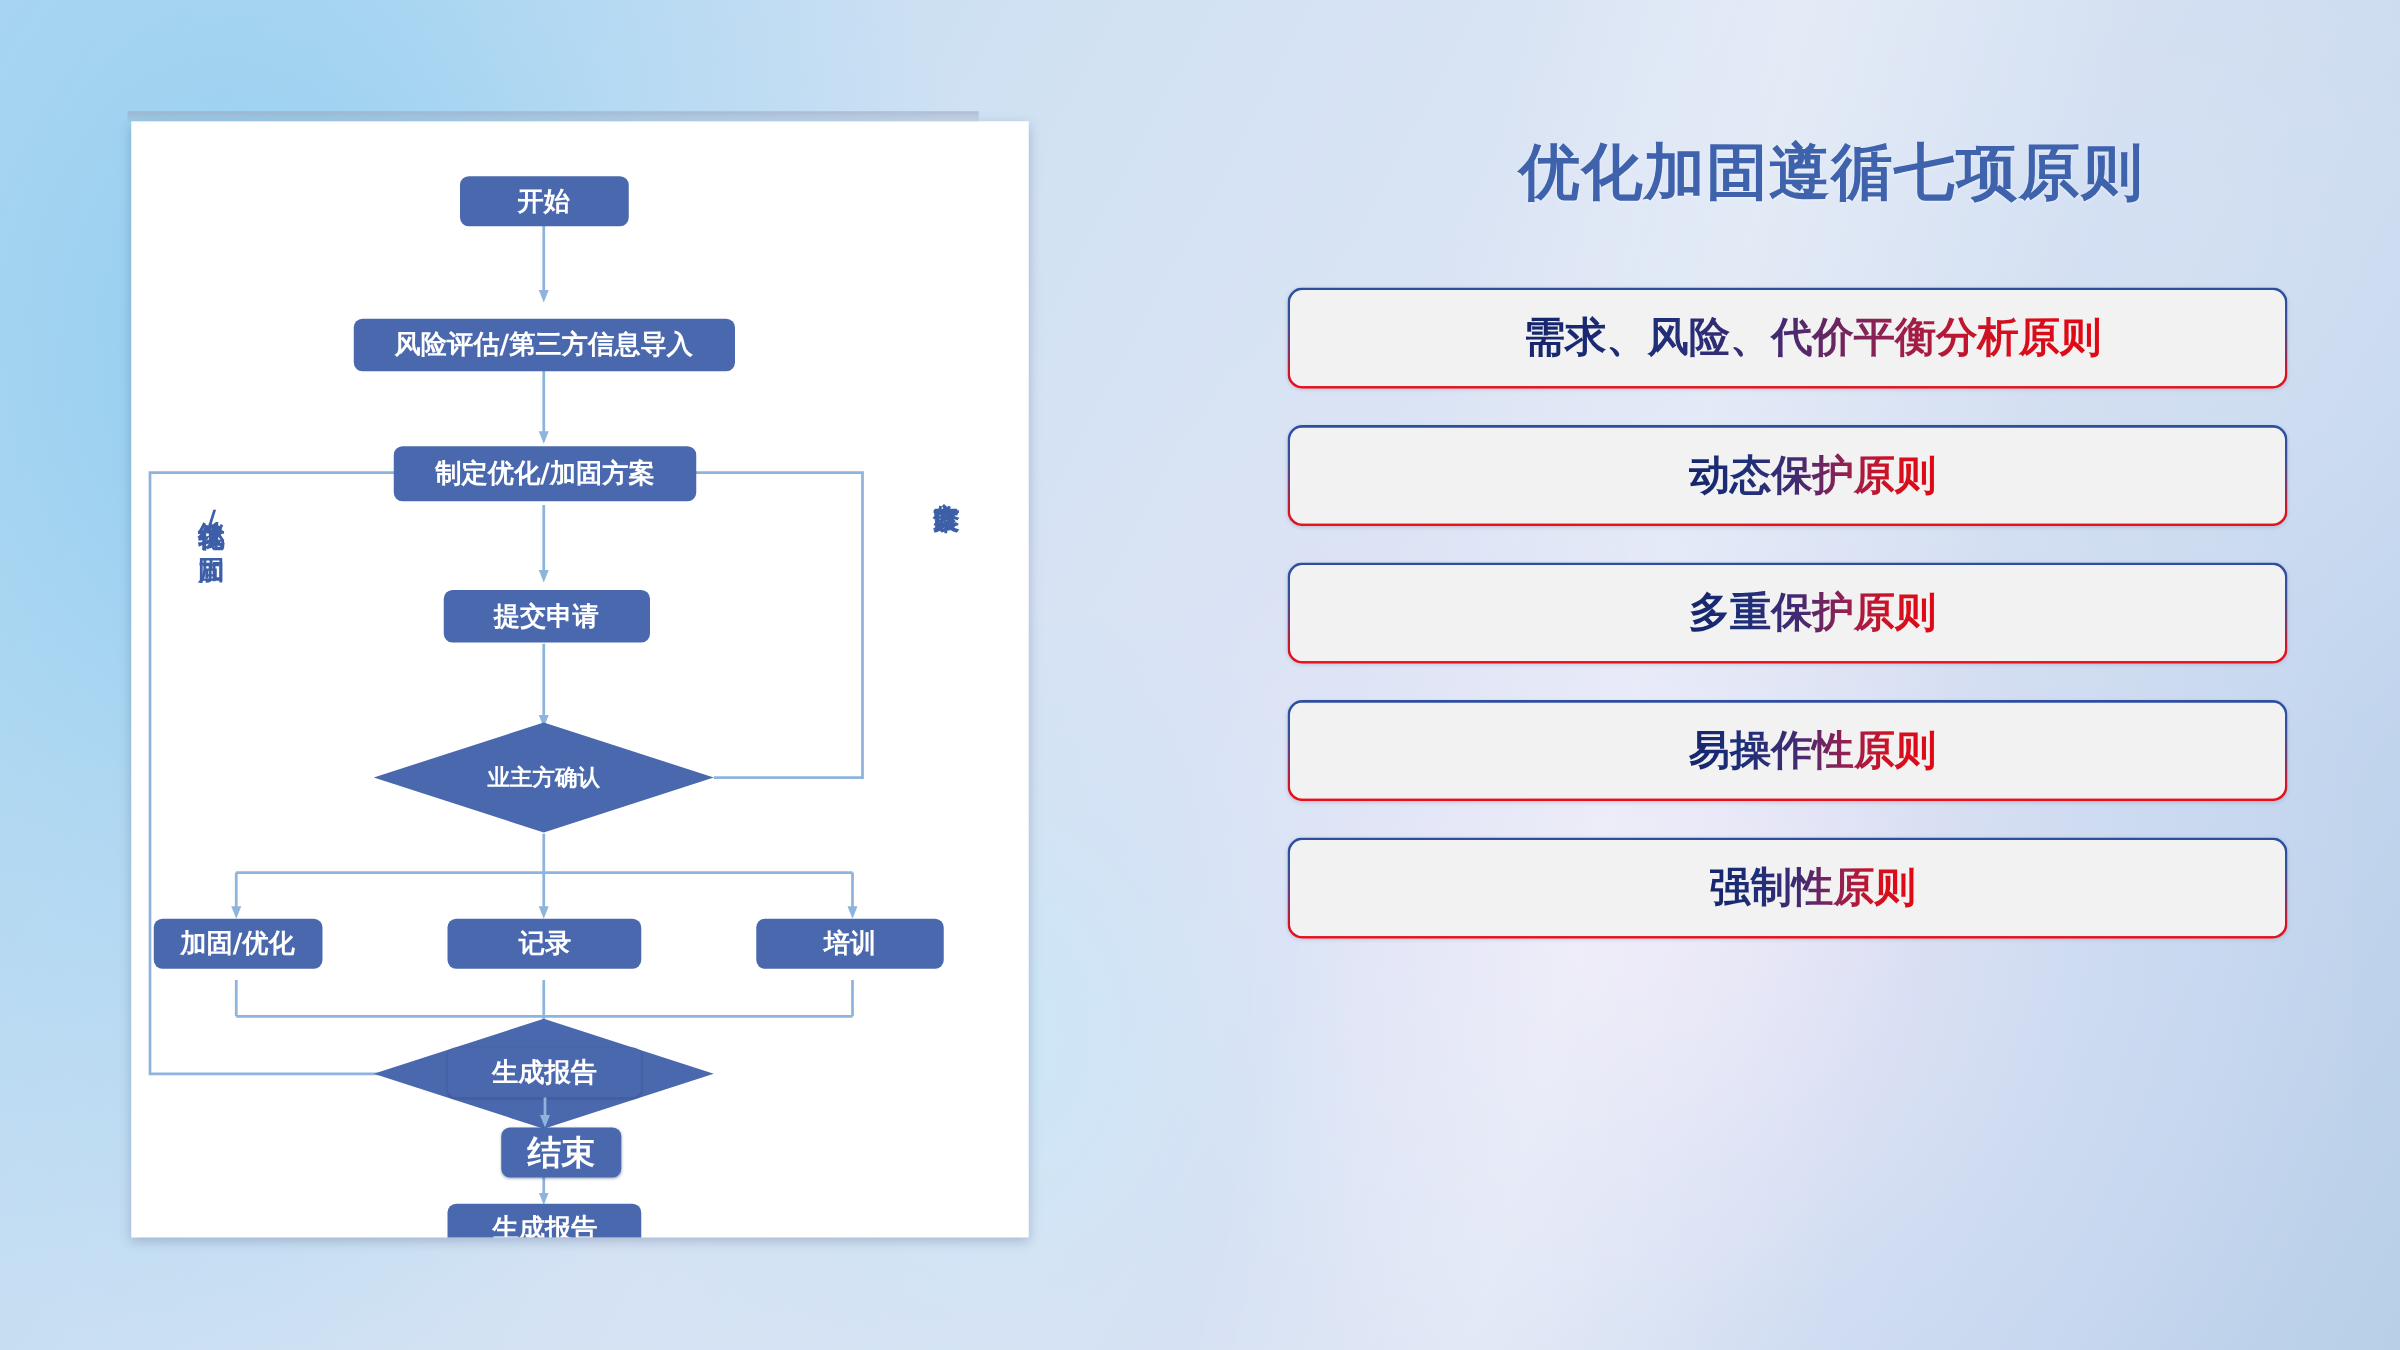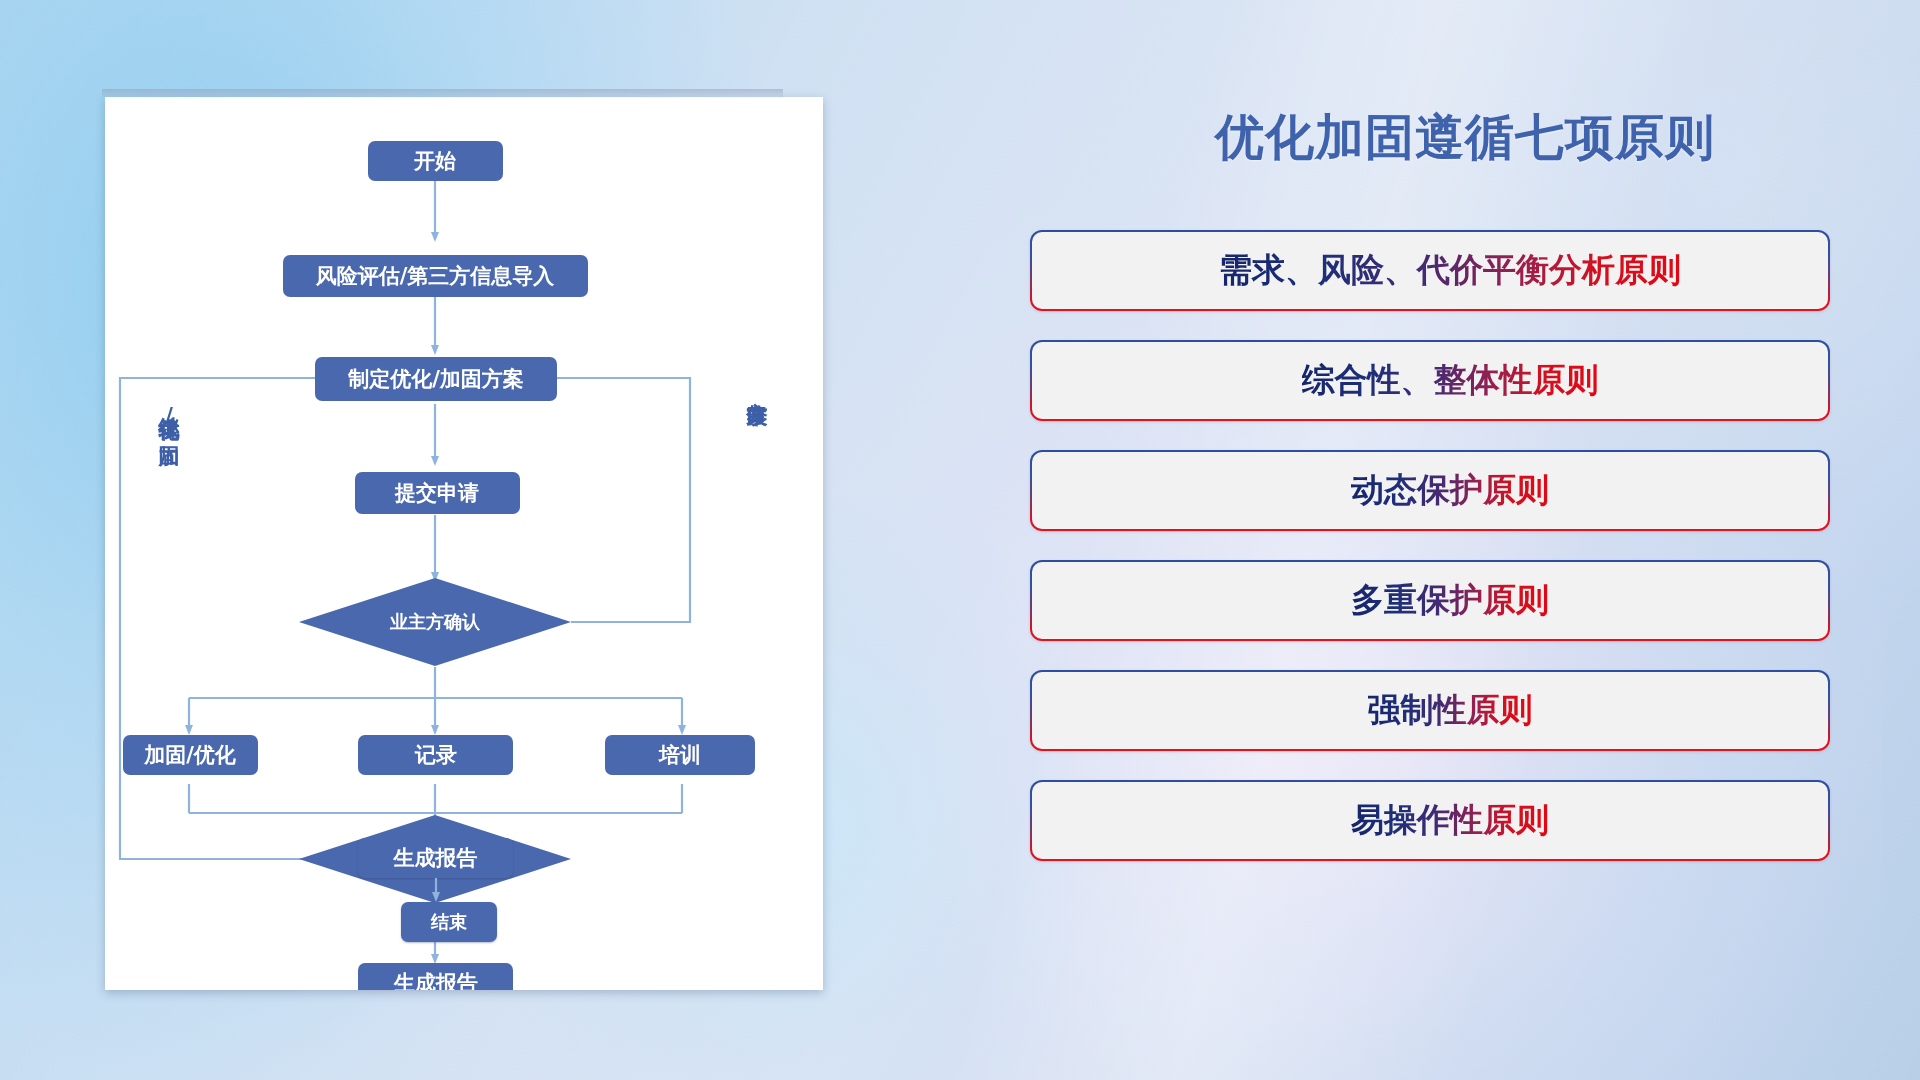--- a/index.html
+++ b/index.html
@@ -256,21 +256,21 @@
       <g>
         <rect x="253" y="741" width="155" height="40" rx="7" fill="#4a68ad" style="display:none"></rect>
       </g>
     </svg>
   </div>
 
   <div class="fc-box" style="position:absolute;left:358px;top:838px;width:155px;height:40px;background:#4a68ad;border-radius:7px;display:flex;align-items:center;justify-content:center;box-shadow:0 1px 2px rgba(40,60,110,.35);">
     <span style="color:#fff;font-weight:bold;font-size:21px;">生成报告</span>
   </div>
   <div class="fc-box" style="position:absolute;left:401px;top:902px;width:96px;height:40px;background:#4a68ad;border-radius:7px;display:flex;align-items:center;justify-content:center;box-shadow:0 1px 2px rgba(40,60,110,.35);">
-    <span style="color:#fff;font-weight:bold;font-size:18px;">结束</span>
+    <span style="color:#fff;font-weight:bold;font-size:27px;">结束</span>
   </div>
 
   <svg style="position:absolute;left:105px;top:97px;" width="675" height="893" viewBox="0 0 675 893">
     <defs>
       <marker id="arw5" markerWidth="10" markerHeight="10" refX="5" refY="5" orient="auto" markerUnits="userSpaceOnUse">
         <path d="M0,1 L10,5 L0,9 Z" fill="#8eb4dd"></path>
       </marker>
     </defs>
     <line x1="331" y1="781" x2="331" y2="800" stroke="#8eb4dd" stroke-width="2.2" marker-end="url(#arw5)"></line>
   </svg>
@@ -287,35 +287,32 @@
 <div id="right-panel">
 
   <div class="panel-title">优化加固遵循七项原则</div>
 
   <div class="principle-list">
 
     <div class="principle-item">
       <span class="principle-label">需求、风险、代价平衡分析原则</span>
     </div>
 
-    <div class="principle-item">
-      <span class="principle-label">综合性、整体性原则</span>
-    </div>
 
     <div class="principle-item">
       <span class="principle-label">动态保护原则</span>
     </div>
 
     <div class="principle-item">
       <span class="principle-label">多重保护原则</span>
     </div>
 
 
     <div class="principle-item">
+      <span class="principle-label">易操作性原则</span>
+    </div>
+
+    <div class="principle-item">
       <span class="principle-label">强制性原则</span>
     </div>
 
-    <div class="principle-item">
-      <span class="principle-label">易操作性原则</span>
-    </div>
-
   </div>
 </div>
 
 </body></html>

